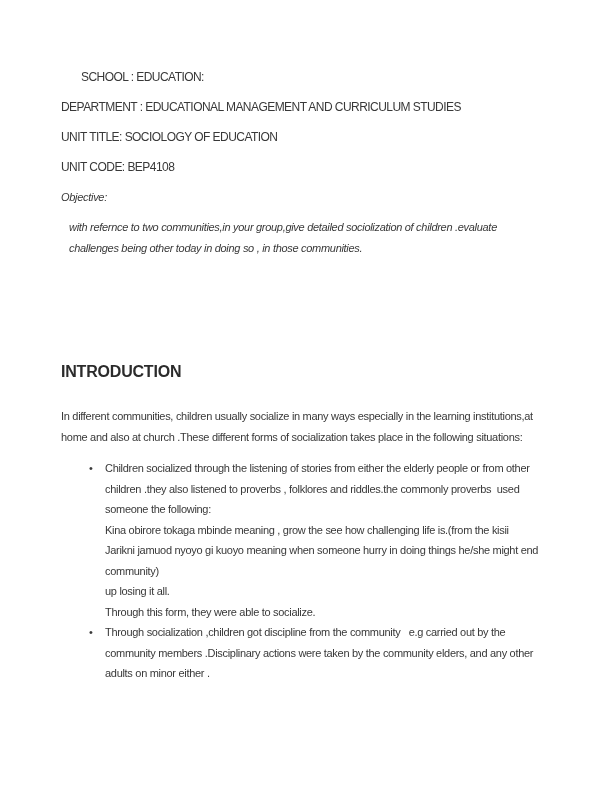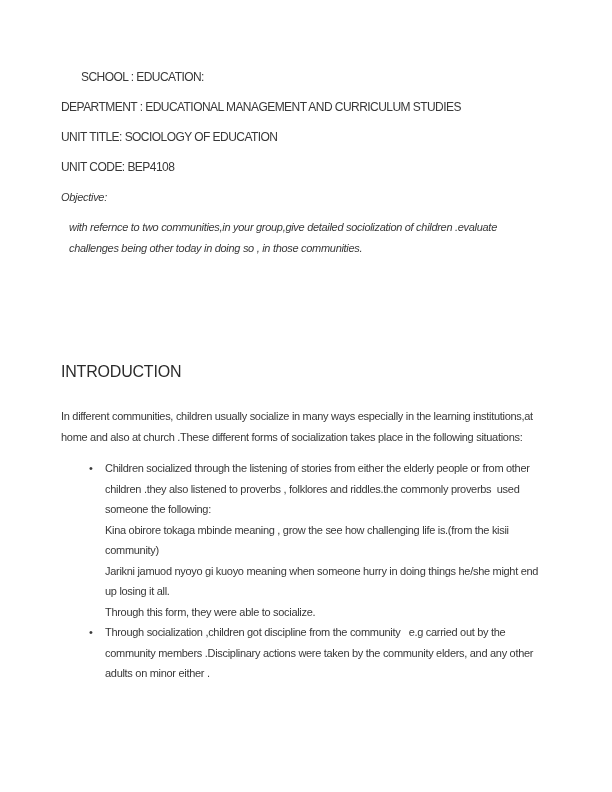--- a/index.html
+++ b/index.html
@@ -36,21 +36,21 @@
     line-height: 20.5px;
     font-size: 11px;
     letter-spacing: -0.3px;
     white-space: pre;
   }
   .para-block.italic { font-style: italic; margin-left: 8px; }
   .heading {
     margin-top: 104px;
     font-size: 16px;
     line-height: 20px;
-    font-weight: normal;
+    font-weight: bold;
     color: #2b2b2b;
     letter-spacing: -0.2px;
   }
   .para-block.intro { margin-top: 24px; }
   .bullet-list { margin-top: 11px; }
   .bullet-item {
     position: relative;
     padding-left: 44px;
   }
   .bullet-marker {
@@ -83,22 +83,22 @@
       <div class="line">home and also at church .These different forms of socialization takes place in the following situations:</div>
     </div>
   <div class="bullet-list" id="bullet-list">
       <div class="bullet-item">
         <span class="bullet-marker">•</span>
         <div class="bullet-lines">
           <div class="line">Children socialized through the listening of stories from either the elderly people or from other</div>
           <div class="line">children .they also listened to proverbs , folklores and riddles.the commonly proverbs  used</div>
           <div class="line">someone the following:</div>
           <div class="line">Kina obirore tokaga mbinde meaning , grow the see how challenging life is.(from the kisii</div>
+          <div class="line">Jarikni jamuod nyoyo gi kuoyo meaning when someone hurry in doing things he/she might end</div>
           <div class="line">community)</div>
-          <div class="line">Jarikni jamuod nyoyo gi kuoyo meaning when someone hurry in doing things he/she might end</div>
           <div class="line">up losing it all.</div>
           <div class="line">Through this form, they were able to socialize.</div>
         </div>
       </div>
       <div class="bullet-item">
         <span class="bullet-marker">•</span>
         <div class="bullet-lines">
           <div class="line">Through socialization ,children got discipline from the community   e.g carried out by the</div>
           <div class="line">community members .Disciplinary actions were taken by the community elders, and any other</div>
           <div class="line">adults on minor either .</div>

